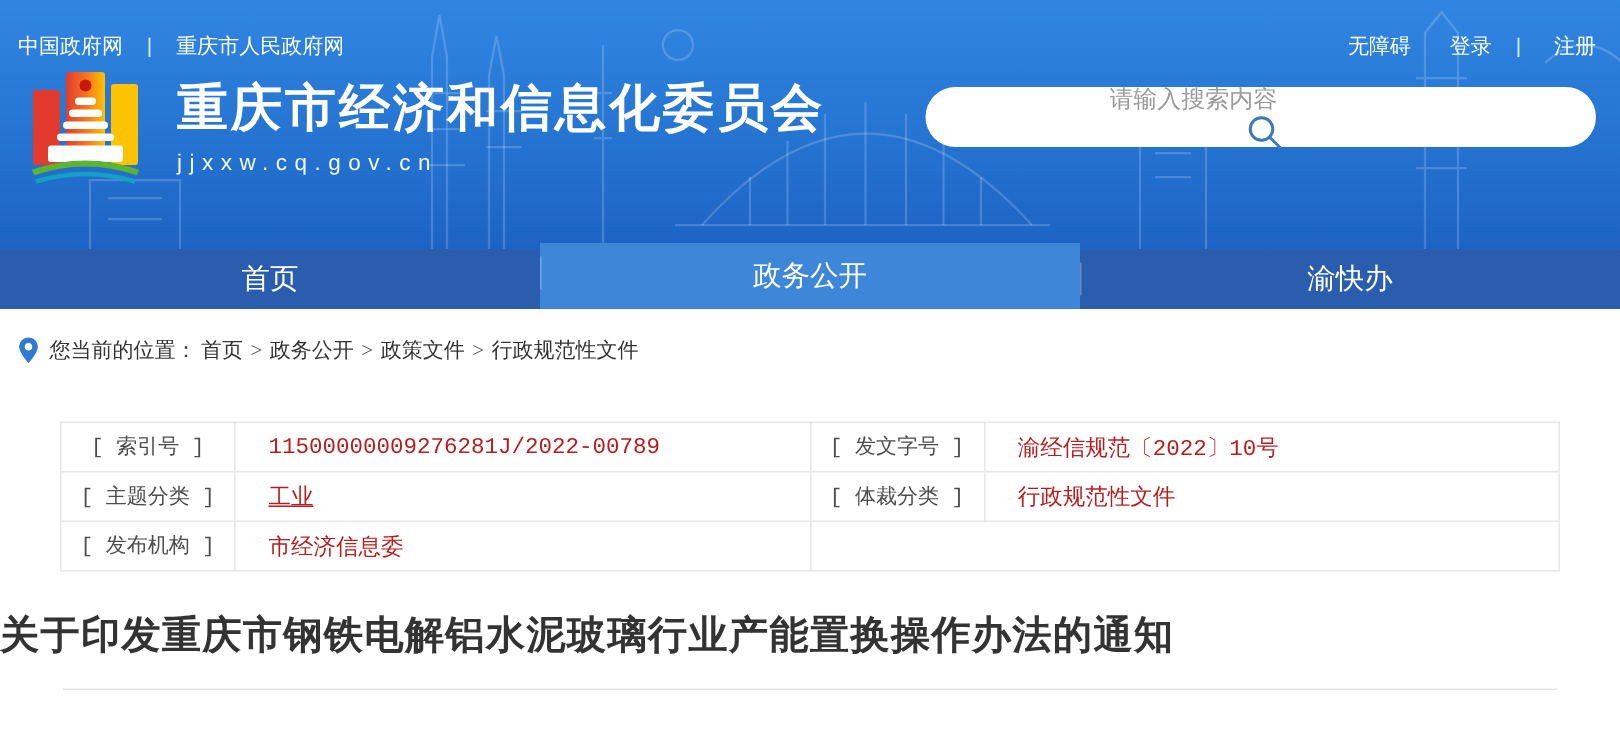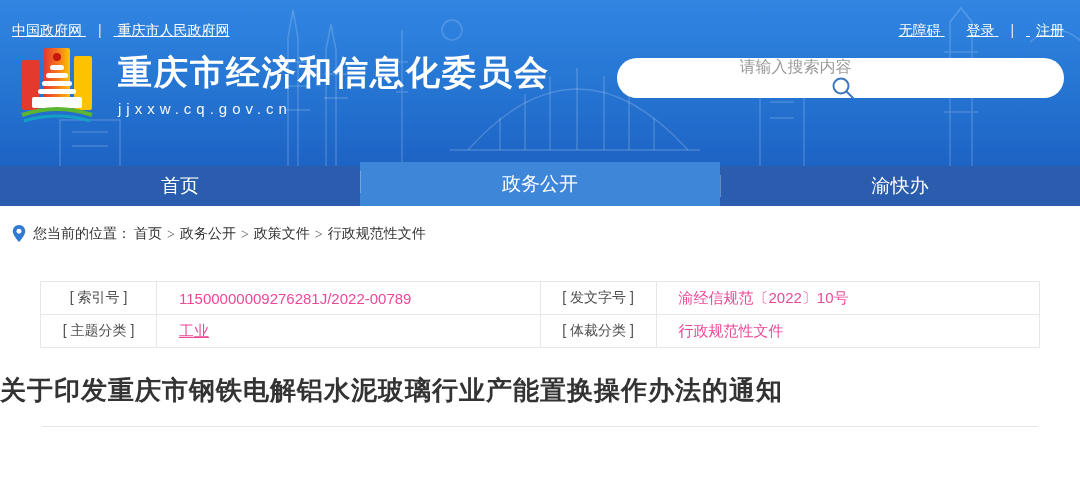--- a/index.html
+++ b/index.html
@@ -6,21 +6,21 @@
   html,body { width:1080px; height:501px; overflow:hidden; background:#fff;
               font-family:"Liberation Sans","DejaVu Sans",sans-serif; }
 
   
   .header { position:relative; height:166px;
             background:linear-gradient(180deg,#3186e2 0%, #2574d2 55%, #1d63c4 100%);
             overflow:hidden; }
   .skyline { position:absolute; inset:0; z-index:0; }
 
   .topbar { position:relative; z-index:2; display:flex; justify-content:space-between;
-            align-items:center; padding:22px 16px 0 12px; color:#fff; font-size:14px;text-decoration:underline; }
+            align-items:center; padding:22px 16px 0 12px; color:#fff; font-size:14px; }
   .topbar .lnk { cursor:pointer; }
   .topbar .sep { margin:0 12px; opacity:.85; }
   .topbar-right .lnk { margin-left:6px; }
   .topbar-right .gap { margin-left:22px; }
 
   .brand-row { position:relative; z-index:2; display:flex; align-items:center;
                padding:0 16px 0 20px; margin-top:4px; }
   .brand-text { margin-left:24px; color:#fff; }
   .site-name { font-size:34px; font-weight:bold; letter-spacing:2px; line-height:1.15; }
   .site-domain { font-size:15px; letter-spacing:5px; margin-top:7px; opacity:.95; }
@@ -45,23 +45,23 @@
   .breadcrumb { display:flex; align-items:flex-end; padding:18px 12px 0; font-size:14px;
                 color:#333;font-family:Liberation Serif, serif; }
   .breadcrumb .pin { display:flex; margin-right:7px; }
   .breadcrumb .crumb { margin:0 3px; cursor:pointer; }
   .breadcrumb .bsep { margin:0 2px; color:#555; }
 
   
   .meta-table { width:1000px; margin:38px auto 0; border-collapse:collapse;
                 table-layout:fixed; }
   .meta-table td { border:1px solid #e7e7e7; height:33px; font-size:14px;
-                   vertical-align:middle; }
+                   vertical-align:middle;font-family:Liberation Mono, monospace; }
   .meta-table td.lbl { width:116px; text-align:center; color:#4d4d4d; }
-  .meta-table td.val { padding:0 10px 0 22px; color:#ec4899; font-size:15px; }
+  .meta-table td.val { padding:0 10px 0 22px; color:#b91c1c; font-size:15px; }
   .meta-table .link { text-decoration:underline; cursor:pointer;text-align:center; }
 
   
   .article-title { text-align:left; font-size:26px; font-weight:bold; color:#333;
                    margin-top:24px; letter-spacing:1px; line-height:36px; }
   .bottom-divider { height:1px; background:#e5e5e5; margin:18px 42px 0; }
 </style>
 </head>
 <body>
 
@@ -172,17 +172,22 @@
     <td class="val">渝经信规范〔2022〕10号</td>
   </tr>
   <tr>
     <td class="lbl">[ 主题分类 ]</td>
     <td class="val">
       <span class="link">工业</span>
     </td>
     <td class="lbl">[ 体裁分类 ]</td>
     <td class="val">行政规范性文件</td>
   </tr>
+  <tr>
+    <td class="lbl">[ 发布机构 ]</td>
+    <td class="val">市经济信息委</td>
+    <td class="val" colspan="2"></td>
+  </tr>
 </tbody>
   </table>
 
 <div class="article-title">关于印发重庆市钢铁电解铝水泥玻璃行业产能置换操作办法的通知</div>
 <div class="bottom-divider"></div>
 
 </body></html>

